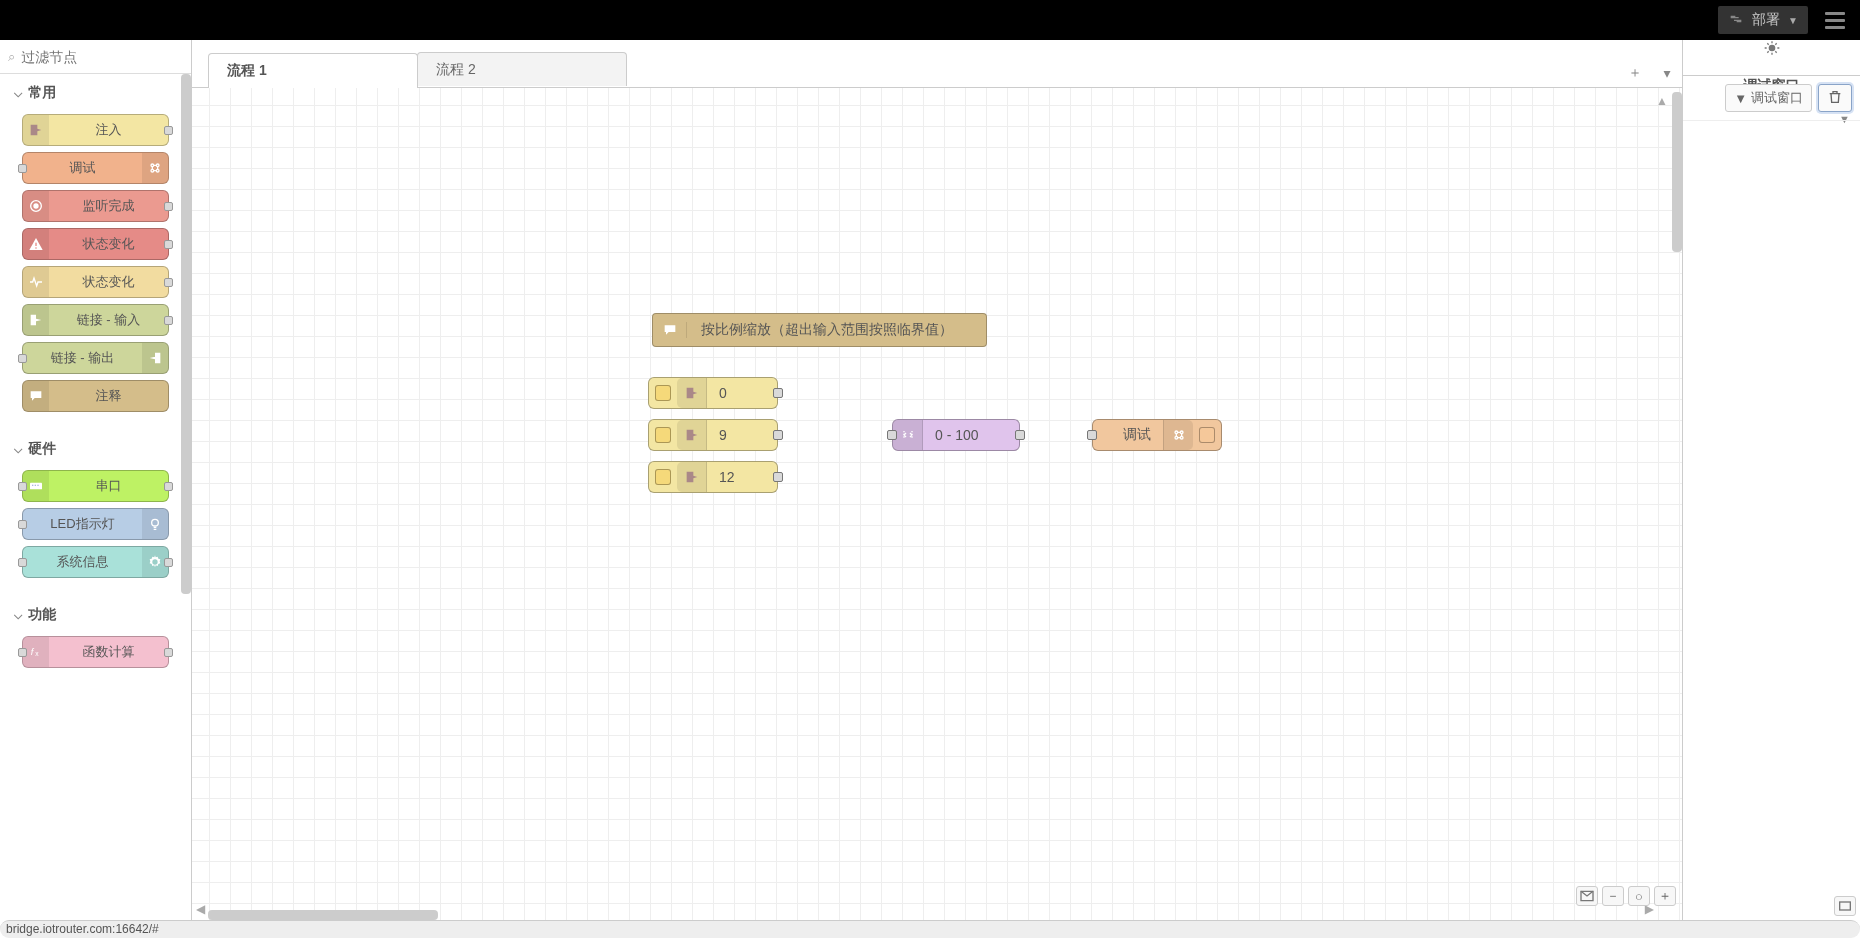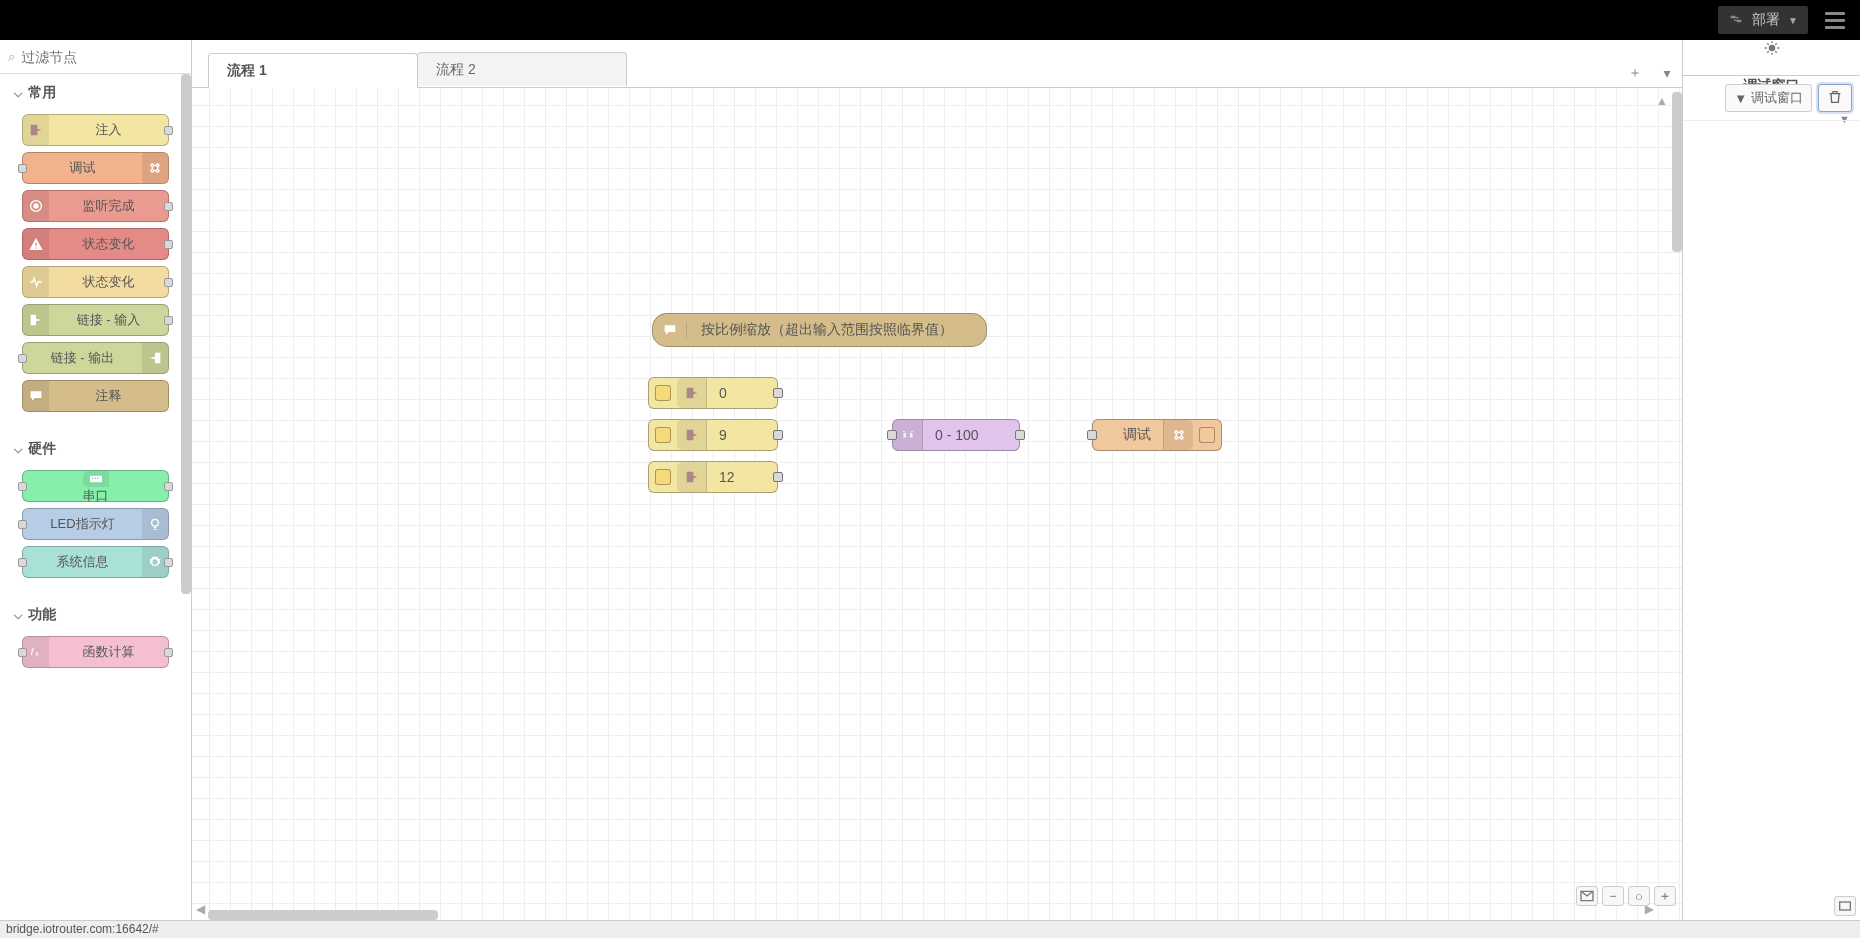--- a/index.html
+++ b/index.html
@@ -68,37 +68,37 @@
 
 .fnode { position: absolute; height: 32px; border: 1px solid rgba(0,0,0,.3); border-radius: 6px; display: flex; align-items: center; font-size: 14px; color: #555; }
 .fnode .icon2 { width: 30px; height: 100%; display: flex; align-items: center; justify-content: center; }
 .fnode .icon2.l { border-right: 1px solid rgba(0,0,0,.12); border-radius: 5px 0 0 5px; }
 .fnode .icon2.r { border-left: 1px solid rgba(0,0,0,.12); border-radius: 0 5px 5px 0; }
 .fnode .txt { padding: 0 12px; flex: 1; }
 .fnode .btn-sq { width: 16px; height: 16px; background: #f5d97a; border: 1px solid rgba(0,0,0,.3); border-radius: 3px; margin: 0 6px; cursor: pointer; }
 .fnode .port { position: absolute; width: 10px; height: 10px; background: #d9d9d9; border: 1px solid #777; border-radius: 2px; top: 10px; }
 .fnode .port.l { left: -6px; } .fnode .port.r { right: -6px; }
 
-.comment-node { position: absolute; height: 34px; border: 1px solid rgba(0,0,0,.25); border-radius: 15px; background: #d4bd8a; display: flex; align-items: center; color: #555; font-size: 14px; }
+.comment-node { position: absolute; height: 34px; border: 1px solid rgba(0,0,0,.25); border-radius: 4px; background: #d4bd8a; display: flex; align-items: center; color: #555; font-size: 14px; }
 .comment-node .icon2 { width: 34px; display: flex; align-items: center; justify-content: center; border-right: 1px solid rgba(0,0,0,.1); }
 .comment-node .txt { padding: 0 14px; }
 
 
 .footer-tools { position: absolute; right: 6px; bottom: 14px; display: flex; gap: 4px; }
 .ft-btn { width: 22px; height: 20px; border: 1px solid #ccc; background: #f7f7f7; border-radius: 3px; display: flex; align-items: center; justify-content: center; font-size: 13px; color: #666; cursor: pointer; }
 
 
 .sb-hdr { height: 36px; border-bottom: 1px solid #ccc; display: flex; align-items: center; padding: 0 10px; gap: 18px; font-size: 14px; color: #555; font-weight: bold; flex-direction: column; }
 .sb-hdr .dd { margin-left: auto; color: #888; cursor: pointer; font-size: 11px; }
 .sb-tools { padding: 8px 8px; display: flex; gap: 6px; justify-content: flex-end; border-bottom: 1px solid #eee; }
 .sb-btn { height: 28px; border: 1px solid #ccc; background: #fafafa; border-radius: 3px; display: flex; align-items: center; padding: 0 8px; font-size: 13px; color: #666; cursor: pointer; gap: 4px; }
 .sb-btn.selected { border-color: #8aa4c8; box-shadow: 0 0 0 2px rgba(120,160,220,.3); }
 
 
-.status { position: absolute; left: 0; right: 0; bottom: 0; height: 18px; background: #eee; border-top: 1px solid #ccc; font-size: 12px; color: #555; padding: 1px 6px; }
+.status { position: absolute; left: 0; right: 0; bottom: 0; height: 18px; background: #eee; border-top: 1px solid #ccc; font-size: 12px; color: #555; padding: 1px 6px; border-radius: 9px; }
 
 
 .isvg { width: 16px; height: 16px; }
 </style>
 </head>
 <body>
 
 <div class="topbar">
   <div class="deploy-btn">
     <span class="deploy-icon">
@@ -206,21 +206,21 @@
               </svg>
             </span>
             <span class="lbl">注释</span>
           </div>
         </div>
         <div class="cat-hdr">
           <span class="chev">⌵</span>
           <span>硬件</span>
         </div>
         <div class="pal-nodes">
-          <div class="pnode" style="background: #86efac; flex-direction: column;">
+          <div class="pnode" style="background: #bef264;">
             <span class="icon-box " style="background:rgba(0,0,0,.08)">
               <svg class="isvg" viewBox="0 0 24 24" fill="#fff">
                 <rect x="3" y="7" width="18" height="10" rx="1"></rect>
                 <rect x="6" y="10" width="2" height="2" fill="#adb6de"></rect>
                 <rect x="10" y="10" width="2" height="2" fill="#adb6de"></rect>
                 <rect x="14" y="10" width="2" height="2" fill="#adb6de"></rect>
               </svg>
             </span>
             <span class="lbl">串口</span>
             <span class="port l"></span>

